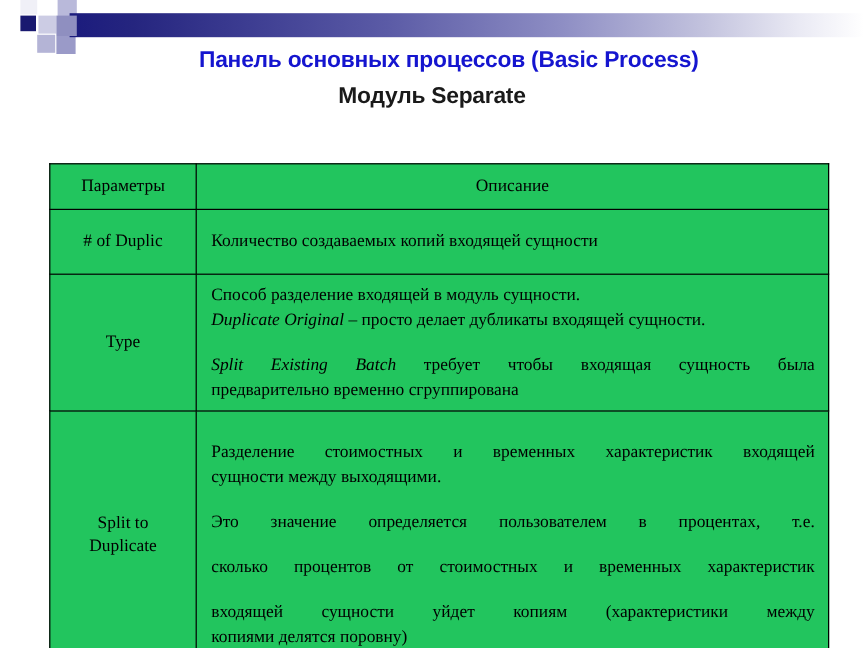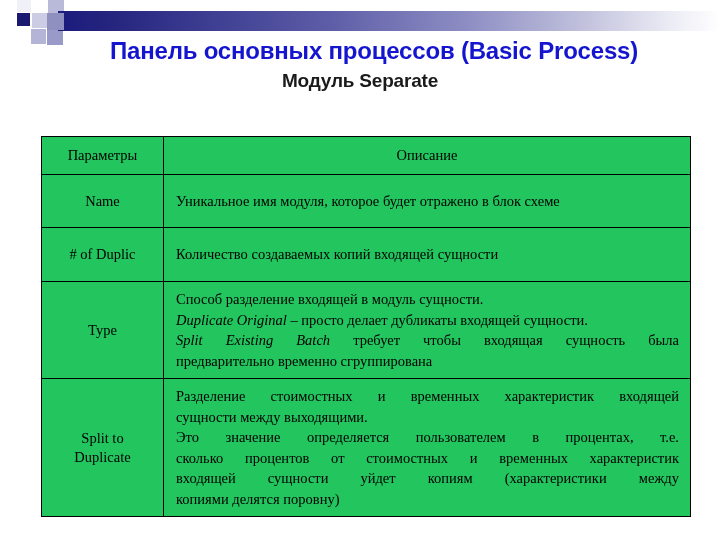--- a/index.html
+++ b/index.html
@@ -74,21 +74,21 @@
   
   .title-block {
     position: absolute;
     left: 0;
     top: 36px;
     width: 720px;
     text-align: center;
     font-family: "Liberation Sans", sans-serif;
   }
   .title-line1 {
-    font-size: 24px;
+    font-size: 19px;
     font-weight: bold;
     color: #1515cf;
     line-height: 30px;
     letter-spacing: -0.2px;
     margin-left: 28px;
   }
   .title-line2 {
     font-size: 19px;
     font-weight: bold;
     color: #1a1a1a;
@@ -134,20 +134,21 @@
     line-height: 19px;
   }
   .row-name td { height: 38px; }
   .row-dup  td { height: 39px; }
 
   .desc-line { display: block; }
   .desc-just {
     display: block;
     text-align: justify;
     text-align-last: justify;
+    margin-top: 17px;
   }
   .desc-last {
     display: block;
     text-align: center;
   }
   em.term {
     font-style: italic;
   }
 </style>
 </head>
@@ -173,26 +174,20 @@
   <colgroup>
     <col class="col-param">
     <col class="col-desc">
   </colgroup>
   <tbody>
     <tr class="row-head">
       <th class="cell-head">Параметры</th>
       <th class="cell-head">Описание</th>
     </tr>
 
-    <tr class="row-name">
-      <td class="cell-param">Name</td>
-      <td class="cell-desc">
-        <span class="desc-line">Уникальное имя модуля, которое будет отражено в блок схеме</span>
-      </td>
-    </tr>
 
     <tr class="row-dup">
       <td class="cell-param"># of Duplic</td>
       <td class="cell-desc">
         <span class="desc-line">Количество создаваемых копий входящей сущности</span>
       </td>
     </tr>
 
     <tr>
       <td class="cell-param">Type</td>

